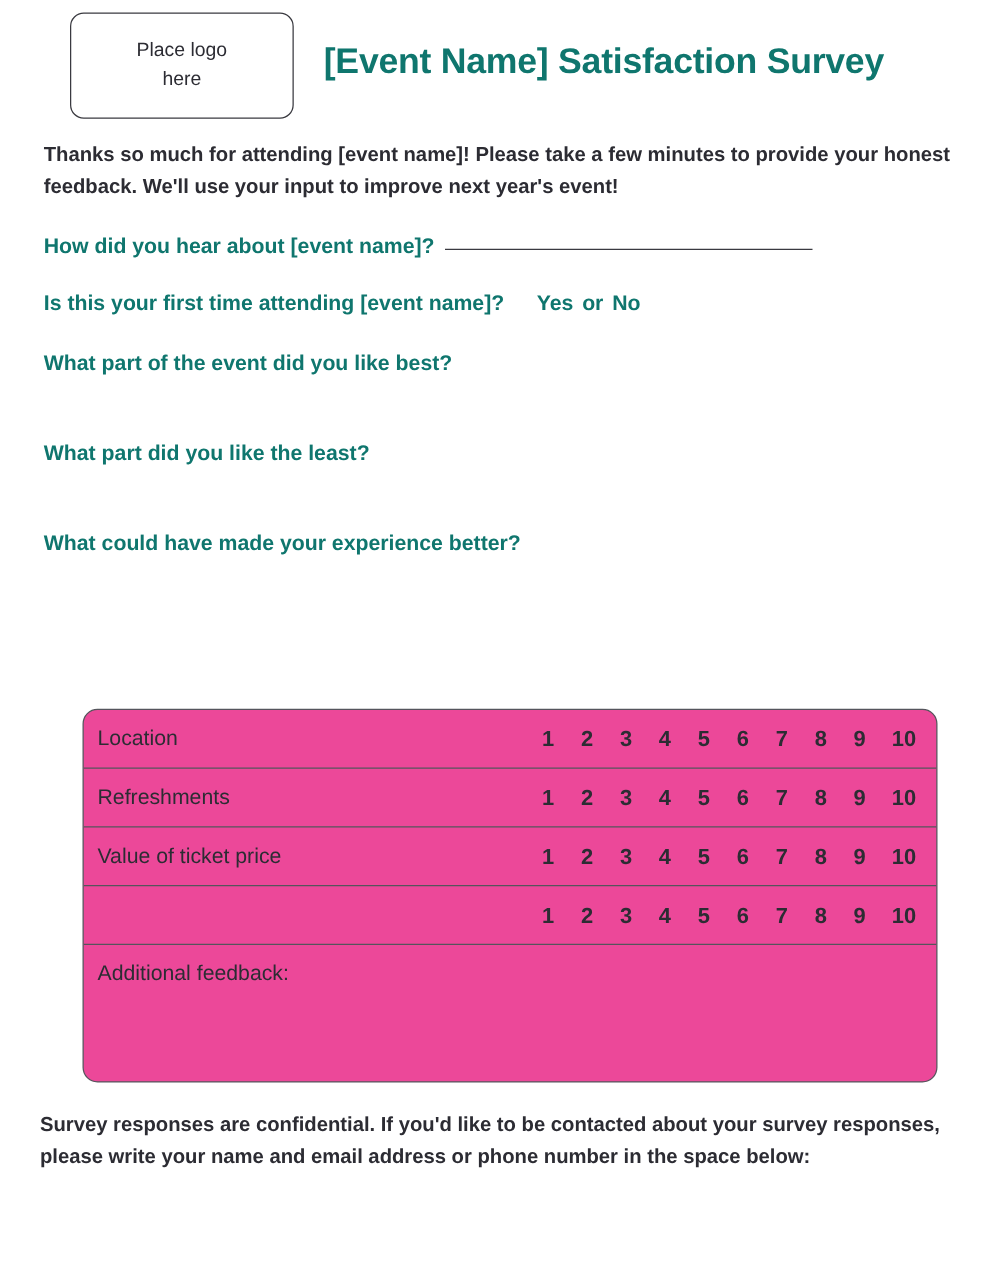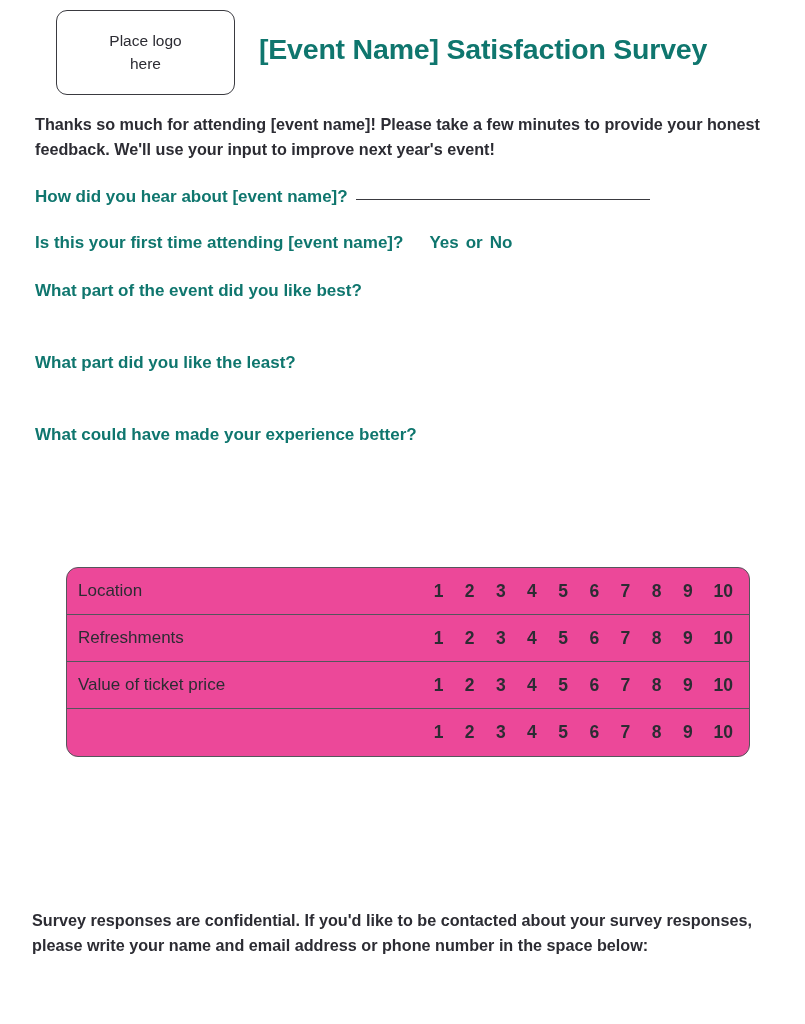--- a/index.html
+++ b/index.html
@@ -180,21 +180,20 @@
   
   .footer {
     position: absolute;
     left: 32px;
     top: 888px;
     width: 725px;
     font-size: 16.2px;
     font-weight: 600;
     line-height: 1.52;
     color: #2c2c33;
-    margin-top: 20px;
   }
 </style>
 </head>
 <body>
 
 <div class="page">
 
   <div class="header">
     <div class="logo-box">
       <div class="logo-text">Place logo
@@ -276,18 +275,21 @@
         <span class="num">4</span>
         <span class="num">5</span>
         <span class="num">6</span>
         <span class="num">7</span>
         <span class="num">8</span>
         <span class="num">9</span>
         <span class="num">10</span>
       </span>
     </div>
 
+    <div class="rate-row feedback-row">
+      <span class="feedback-label">Additional feedback:</span>
+    </div>
 
   </div>
 
   <div class="footer">Survey responses are confidential. If you'd like to be contacted about your survey responses, please write your name and email address or phone number in the space below:</div>
 
 </div>
 
 </body></html>

